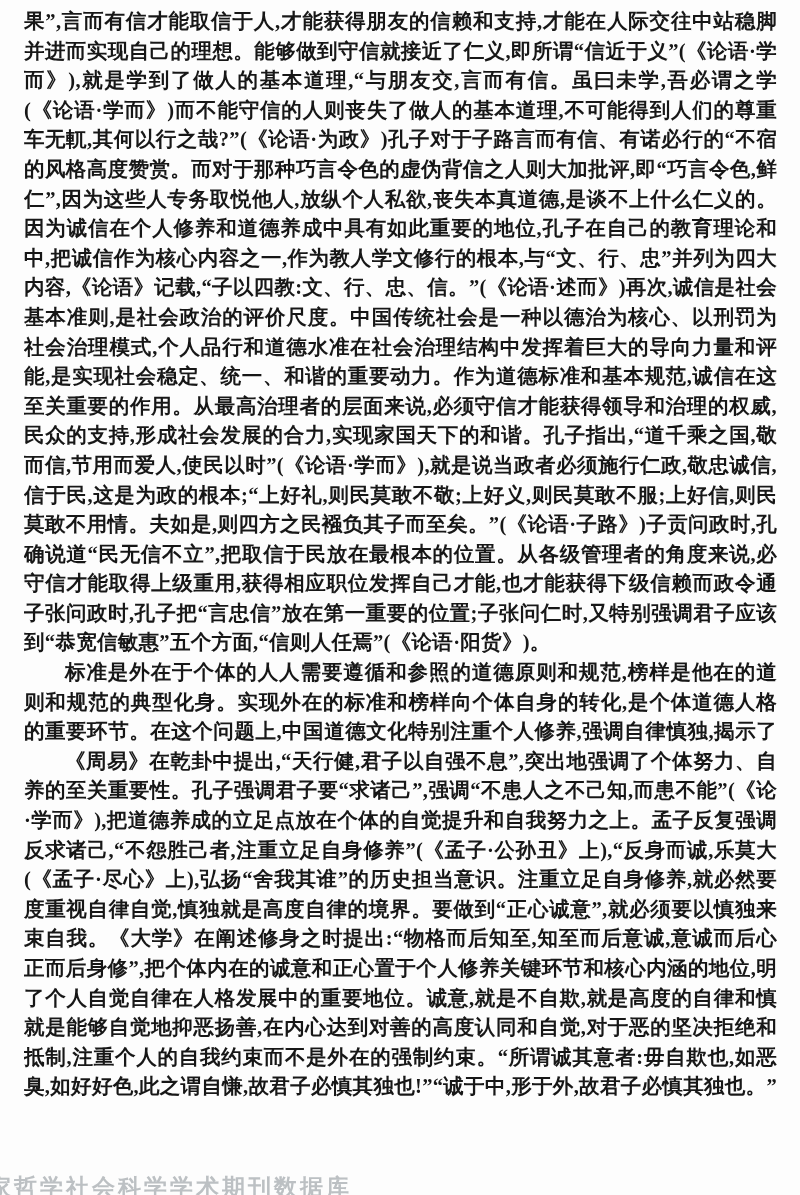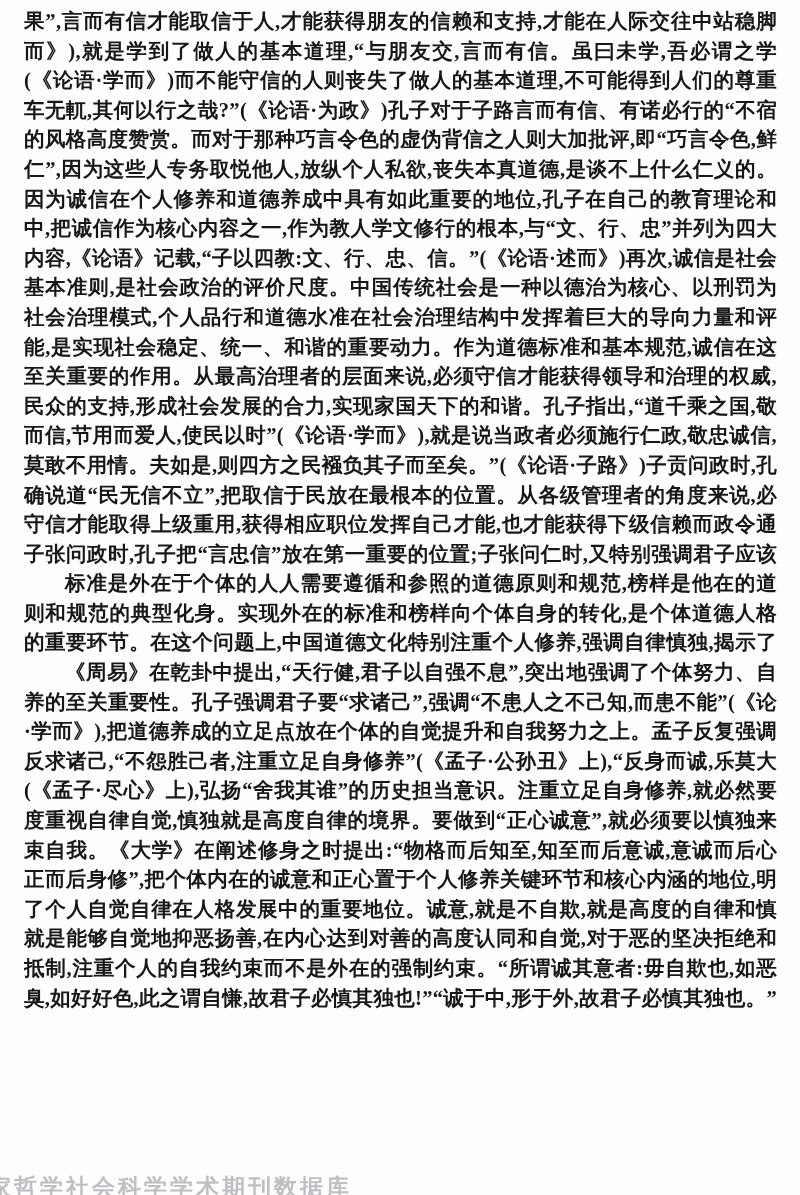--- a/index.html
+++ b/index.html
@@ -54,38 +54,41 @@
     white-space: nowrap;
     user-select: none;
   }
 </style>
 </head>
 <body style="background: rgb(253, 253, 253);">
 
 <div class="page">
   <div class="doc-text" style="color: rgb(23, 23, 23);">
       <div class="line">果”,言而有信才能取信于人,才能获得朋友的信赖和支持,才能在人际交往中站稳脚跟</div>
+      <div class="line">并进而实现自己的理想。能够做到守信就接近了仁义,即所谓“信近于义”(《论语·学</div>
       <div class="line">而》),就是学到了做人的基本道理,“与朋友交,言而有信。虽曰未学,吾必谓之学矣。”</div>
       <div class="line">(《论语·学而》)而不能守信的人则丧失了做人的基本道理,不可能得到人们的尊重和信</div>
       <div class="line">车无軏,其何以行之哉?”(《论语·为政》)孔子对于子路言而有信、有诺必行的“不宿诺”</div>
       <div class="line">的风格高度赞赏。而对于那种巧言令色的虚伪背信之人则大加批评,即“巧言令色,鲜矣</div>
       <div class="line">仁”,因为这些人专务取悦他人,放纵个人私欲,丧失本真道德,是谈不上什么仁义的。正</div>
       <div class="line">因为诚信在个人修养和道德养成中具有如此重要的地位,孔子在自己的教育理论和实践</div>
       <div class="line">中,把诚信作为核心内容之一,作为教人学文修行的根本,与“文、行、忠”并列为四大教育</div>
       <div class="line">内容,《论语》记载,“子以四教:文、行、忠、信。”(《论语·述而》)再次,诚信是社会治理的</div>
       <div class="line">基本准则,是社会政治的评价尺度。中国传统社会是一种以德治为核心、以刑罚为辅助的</div>
       <div class="line">社会治理模式,个人品行和道德水准在社会治理结构中发挥着巨大的导向力量和评价功</div>
       <div class="line">能,是实现社会稳定、统一、和谐的重要动力。作为道德标准和基本规范,诚信在这里具有</div>
       <div class="line">至关重要的作用。从最高治理者的层面来说,必须守信才能获得领导和治理的权威,获得</div>
       <div class="line">民众的支持,形成社会发展的合力,实现家国天下的和谐。孔子指出,“道千乘之国,敬事</div>
       <div class="line">而信,节用而爱人,使民以时”(《论语·学而》),就是说当政者必须施行仁政,敬忠诚信,取</div>
+      <div class="line">信于民,这是为政的根本;“上好礼,则民莫敢不敬;上好义,则民莫敢不服;上好信,则民</div>
       <div class="line">莫敢不用情。夫如是,则四方之民襁负其子而至矣。”(《论语·子路》)子贡问政时,孔子明</div>
       <div class="line">确说道“民无信不立”,把取信于民放在最根本的位置。从各级管理者的角度来说,必须</div>
       <div class="line">守信才能取得上级重用,获得相应职位发挥自己才能,也才能获得下级信赖而政令通行。</div>
       <div class="line">子张问政时,孔子把“言忠信”放在第一重要的位置;子张问仁时,又特别强调君子应该做</div>
+      <div class="line short">到“恭宽信敏惠”五个方面,“信则人任焉”(《论语·阳货》)。</div>
       <div class="line indent">标准是外在于个体的人人需要遵循和参照的道德原则和规范,榜样是他在的道德原</div>
       <div class="line">则和规范的典型化身。实现外在的标准和榜样向个体自身的转化,是个体道德人格形成</div>
       <div class="line">的重要环节。在这个问题上,中国道德文化特别注重个人修养,强调自律慎独,揭示了外</div>
       <div class="line indent">《周易》在乾卦中提出,“天行健,君子以自强不息”,突出地强调了个体努力、自我修</div>
       <div class="line">养的至关重要性。孔子强调君子要“求诸己”,强调“不患人之不己知,而患不能”(《论语</div>
       <div class="line">·学而》),把道德养成的立足点放在个体的自觉提升和自我努力之上。孟子反复强调要</div>
       <div class="line">反求诸己,“不怨胜己者,注重立足自身修养”(《孟子·公孙丑》上),“反身而诚,乐莫大焉”</div>
       <div class="line">(《孟子·尽心》上),弘扬“舍我其谁”的历史担当意识。注重立足自身修养,就必然要高</div>
       <div class="line">度重视自律自觉,慎独就是高度自律的境界。要做到“正心诚意”,就必须要以慎独来约</div>
       <div class="line">束自我。《大学》在阐述修身之时提出:“物格而后知至,知至而后意诚,意诚而后心正,心</div>

